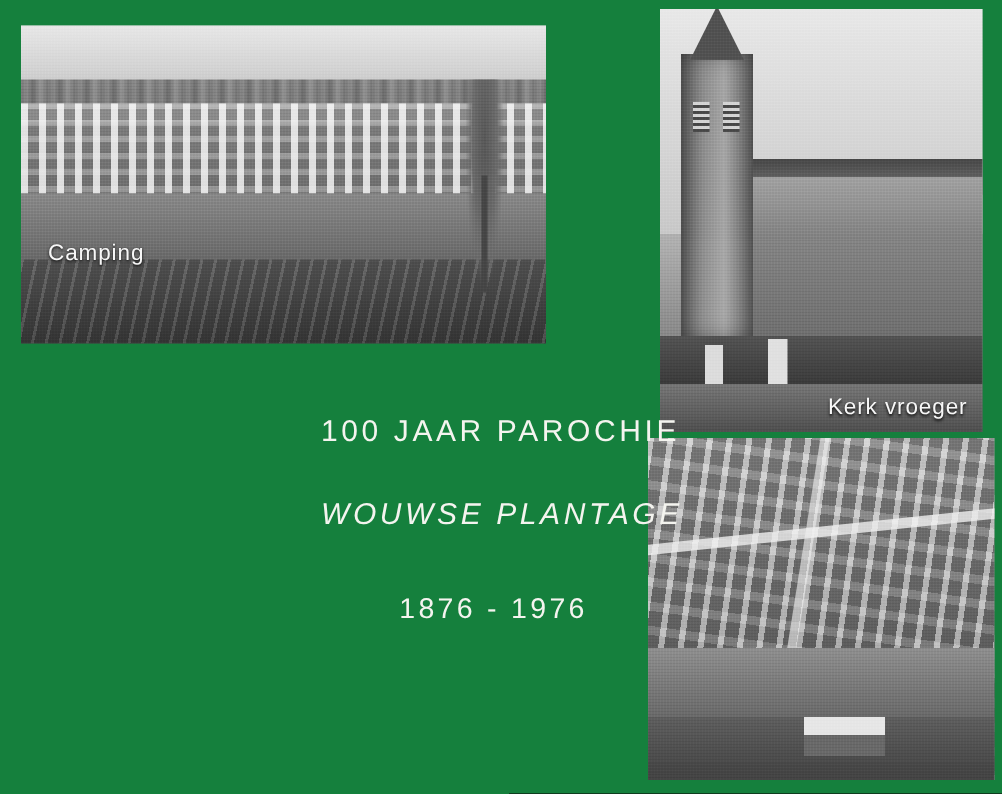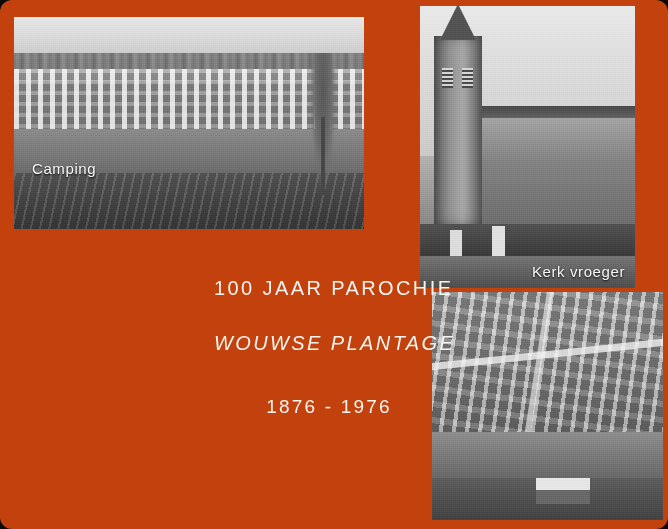--- a/index.html
+++ b/index.html
@@ -7,23 +7,22 @@
     padding: 0;
     background: #0a0a0a;
   }
   body {
     font-family: "Liberation Sans", sans-serif;
   }
   #postcard {
     position: relative;
     width: 668px;
     height: 529px;
-    background: #c2410c;
+    background: #15803d;
     overflow: hidden;
-    border-radius: 12px;
   }
 
   
   .photo {
     position: absolute;
     overflow: hidden;
     background: #9a9a96;
     filter: grayscale(100%) contrast(105%);
   }
   .photo .caption {
@@ -151,21 +150,21 @@
   #panel-kerk-nu .fence {
     position: absolute; left: 0; top: 296px; width: 212px; height: 12px;
     background: repeating-linear-gradient(to right,
       rgba(230,230,226,0.55) 0px, rgba(230,230,226,0.55) 2px,
       rgba(40,40,38,0) 2px, rgba(40,40,38,0) 11px);
   }
   #panel-kerk-nu .caption { left: 16px; bottom: 10px; }
 
   
   #panel-kerk-vroeger {
-    left: 420px;
+    left: 440px;
     top: 6px;
     width: 215px;
     height: 282px;
     background: linear-gradient(to bottom, #d5d5d0 0%, #bdbdb7 45%, #8c8c84 75%, #5c5c55 100%);
   }
   #panel-kerk-vroeger .sky3 {
     position: absolute; left: 0; top: 0; width: 100%; height: 150px;
     background: linear-gradient(to bottom, #e4e4e0, #c7c7c1);
   }
   #panel-kerk-vroeger .tower3 {

